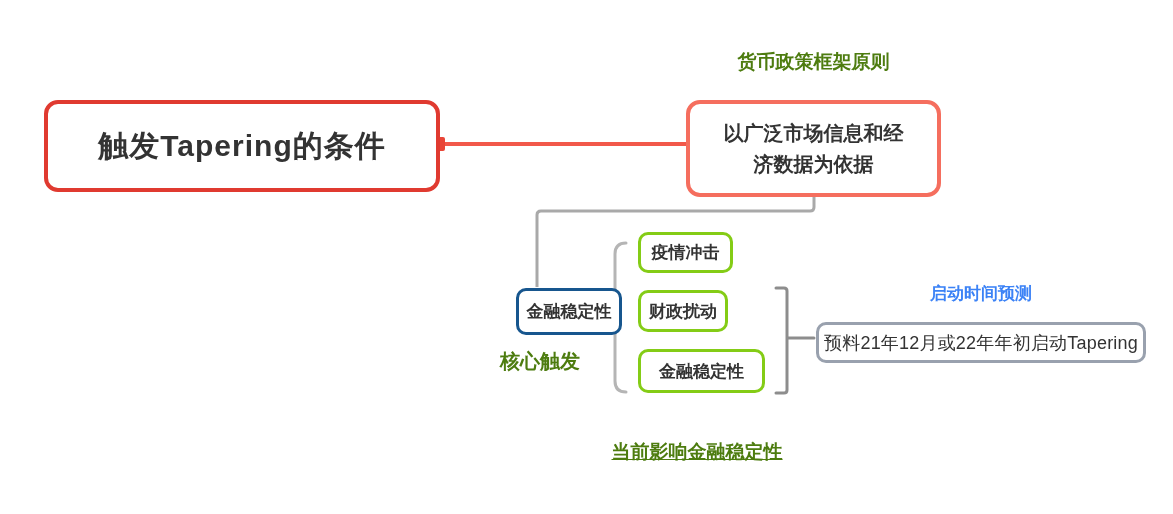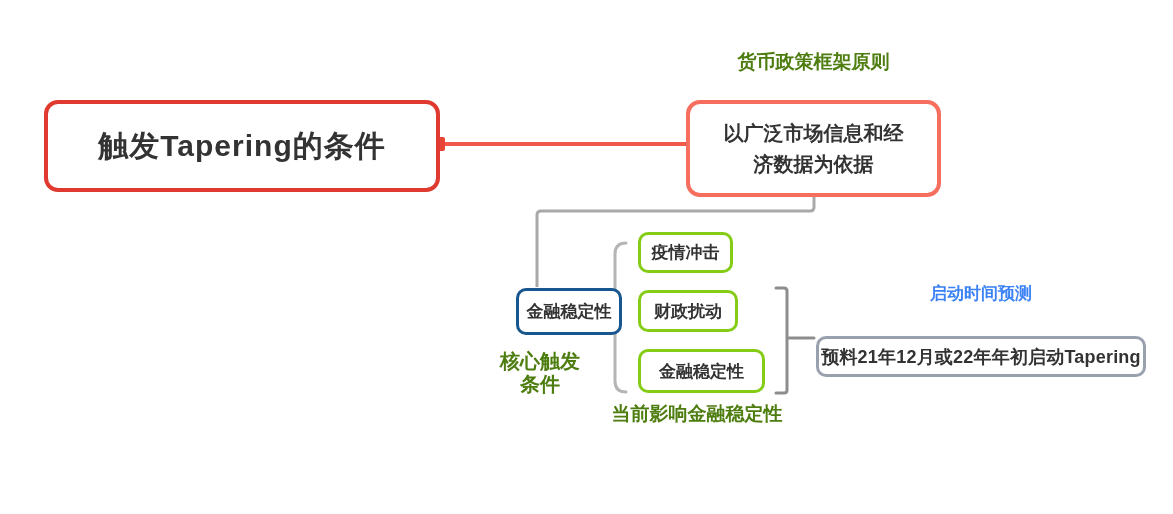--- a/index.html
+++ b/index.html
@@ -37,44 +37,44 @@
     left: 487px; top: 288px; width: 106px; height: 47px;
     border: 3px solid #17568e; border-radius: 10px;
     font-size: 17px;
     margin-left: 29px;
   }
   .node-factor {
     border: 3px solid #84cc16; border-radius: 10px;
     font-size: 17px;
   }
   .node-factor1 { left: 638px; top: 232px; width: 95px;  height: 41px; }
-  .node-factor2 { left: 638px; top: 290px; width: 100px;  height: 42px; }
+  .node-factor2 { left: 638px; top: 290px; width: 90px;  height: 42px; }
   .node-factor3 { left: 638px; top: 349px; width: 127px; height: 44px; }
   .node-prediction {
     left: 816px; top: 322px; width: 330px; height: 41px;
     border: 3px solid #99a1ae; border-radius: 10px;
-    font-size: 18px; font-weight: 700; letter-spacing: 0.2px; margin-top: 14px;
+    font-size: 18px; font-weight: 400; letter-spacing: 0.2px;
   }
   .caption {
     position: absolute;
     text-align: center;
     font-weight: 700;
     color: #4d7c0f;
   }
   .caption-principle {
     left: 661px; top: 49px; width: 305px;
     font-size: 19px;
   }
   .caption-stability {
     left: 477px; top: 350px; width: 126px;
     font-size: 20px; line-height: 23px;
   }
   .caption-factors {
-    left: 587px; top: 401px; width: 220px;
-    font-size: 19px; line-height: 25px;
+    left: 587px; top: 439px; width: 220px;
+    font-size: 19px; line-height: 25px; text-decoration: underline;
   }
   .caption-prediction {
     left: 816px; top: 282px; width: 330px;
     font-size: 17px; color: #3b82f6;
   }
   .connectors {
     position: absolute; left: 0; top: 0;
     pointer-events: none;
   }
 </style>
@@ -103,21 +103,20 @@
   <div class="node node-principle">
     <span>以广泛市场信息和经</span>
     <span>济数据为依据</span>
   </div>
 
   <div class="node node-stability">
     <span>金融稳定性</span>
   </div>
   <div class="caption caption-stability">
     <div>核心触发</div>
-    <div>条件</div>
   </div>
 
   <div class="node node-factor node-factor1">
     <span>疫情冲击</span>
   </div>
   <div class="node node-factor node-factor2">
     <span>财政扰动</span>
   </div>
   <div class="node node-factor node-factor3">
     <span>金融稳定性</span>

